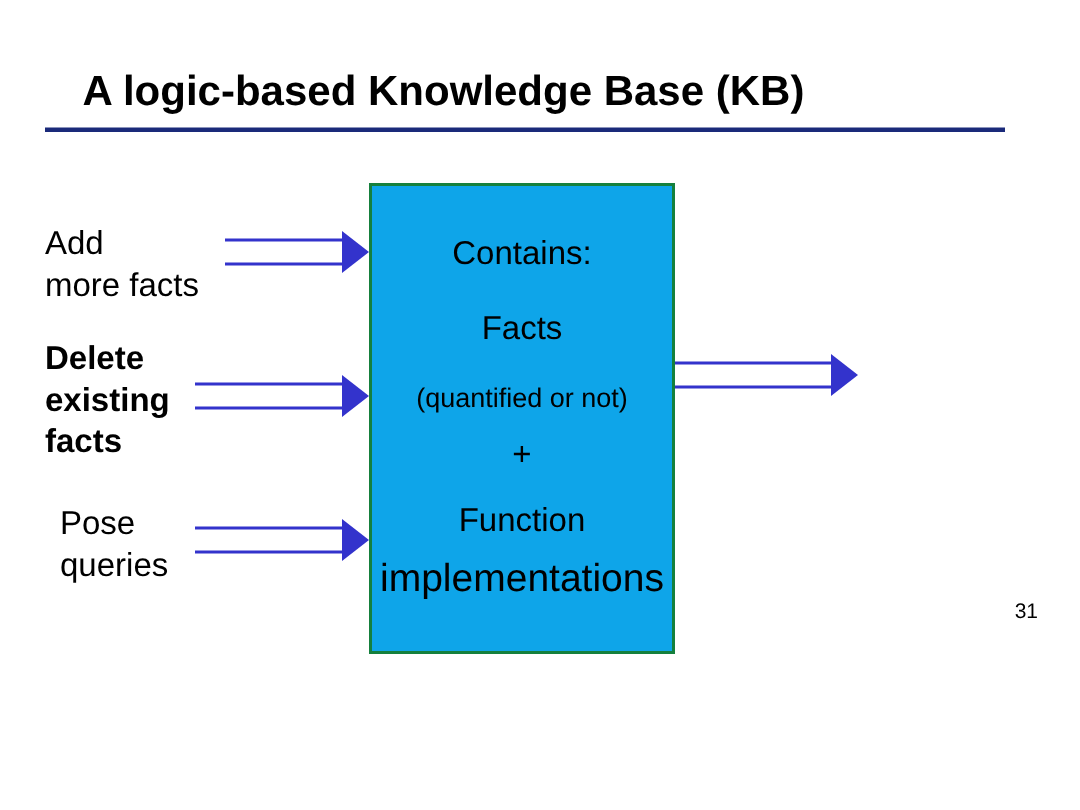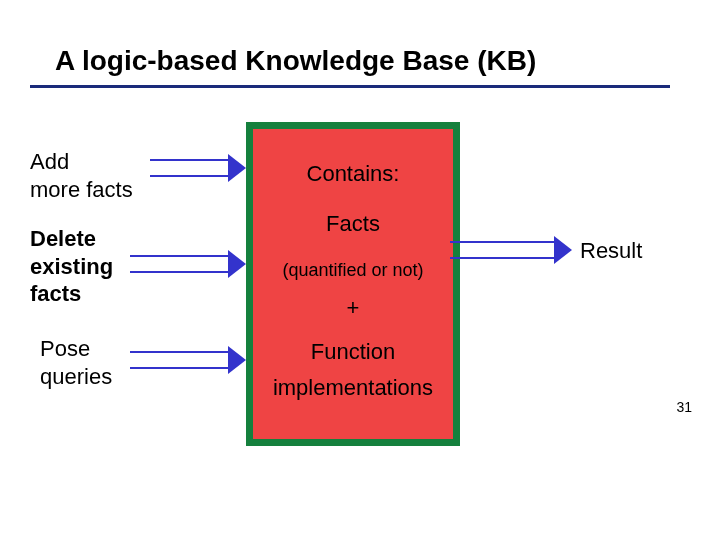--- a/index.html
+++ b/index.html
@@ -40,22 +40,22 @@
   .right-label {
     position: absolute;
     font-size: 22px;
   }
   .kb-box {
     position: absolute;
     left: 246px;
     top: 122px;
     width: 200px;
     height: 310px;
-    border: 7px solid #15803d;
-    background: #ef4444;
+    border: 2px solid #15803d;
+    background: #0ea5e9;
     text-align: center;
   }
   .kb-box .row {
     width: 100%;
     text-align: center;
   }
   .page-number {
     position: absolute;
     right: 28px;
     bottom: 9px;
@@ -81,24 +81,23 @@
 facts</div>
 <div class="left-label" style="left:40px; top:335px; white-space:pre;">Pose
 queries</div>
 
 <div class="kb-box">
   <div class="row" style="margin-top:32px; font-size:22px;">Contains:</div>
   <div class="row" style="margin-top:24px; font-size:22px;">Facts</div>
   <div class="row" style="margin-top:23px; font-size:18px;">(quantified or not)</div>
   <div class="row" style="margin-top:14px; font-size:22px;">+</div>
   <div class="row" style="margin-top:18px; font-size:22px;">Function</div>
-  <div class="row" style="margin-top:10px; font-size:22px;">implementations</div>
+  <div class="row" style="margin-top:10px; font-size:26px;">implementations</div>
 </div>
 
-<div class="right-label" style="left:580px; top:238px;">Result</div>
 
 <svg class="arrow" style="left:150px; top:158px; width:96px; height:20px;">
   <line x1="0" y1="2" x2="78" y2="2" stroke="#3333cc" stroke-width="2"></line>
   <line x1="0" y1="18" x2="78" y2="18" stroke="#3333cc" stroke-width="2"></line>
   <polygon points="78,-4 96,10 78,24" fill="#3333cc"></polygon>
 </svg>
 
 <svg class="arrow" style="left:130px; top:254px; width:116px; height:20px;">
   <line x1="0" y1="2" x2="98" y2="2" stroke="#3333cc" stroke-width="2"></line>
   <line x1="0" y1="18" x2="98" y2="18" stroke="#3333cc" stroke-width="2"></line>

